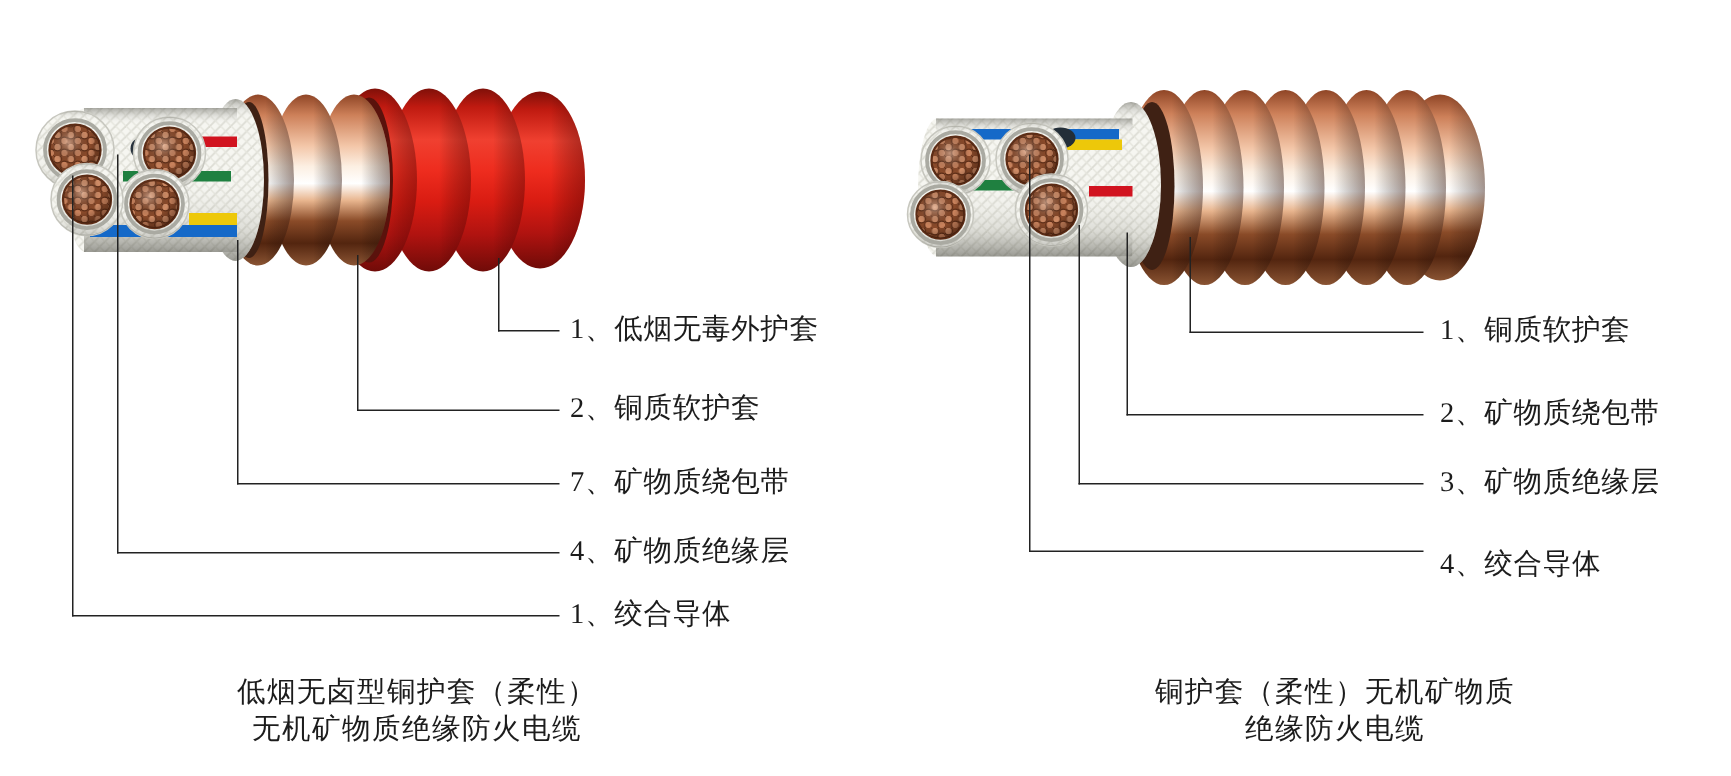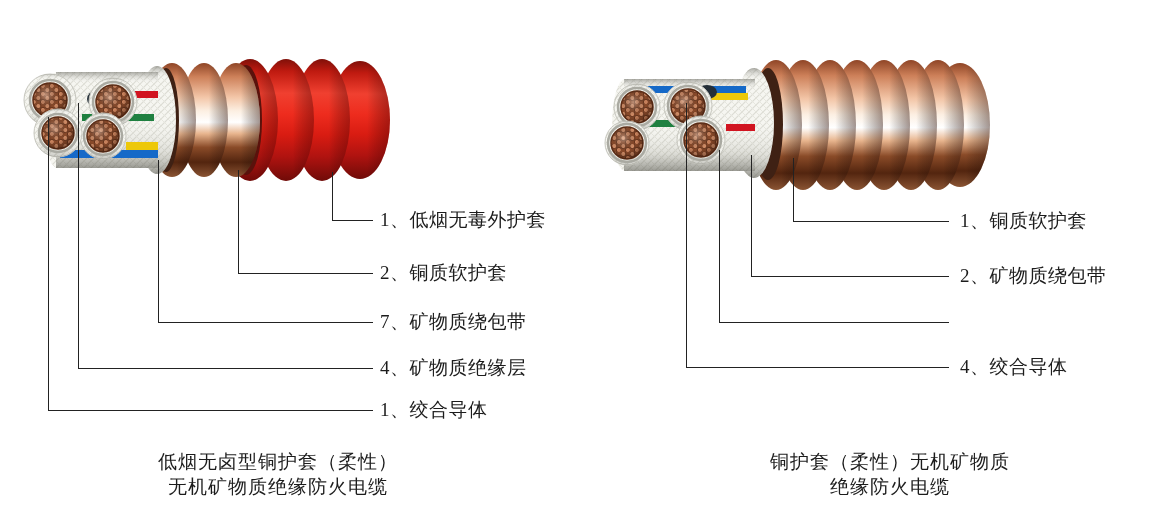--- a/index.html
+++ b/index.html
@@ -221,21 +221,22 @@
   <div class="lead" style="left:686px;top:103px;width:262px;height:264px;"></div>
 
   <div class="lbl" style="left:380px;top:208px;">1、低烟无毒外护套</div>
   <div class="lbl" style="left:380px;top:261px;">2、铜质软护套</div>
   <div class="lbl" style="left:380px;top:310px;">7、矿物质绕包带</div>
   <div class="lbl" style="left:380px;top:356px;">4、矿物质绝缘层</div>
   <div class="lbl" style="left:380px;top:398px;">1、绞合导体</div>
 
   <div class="lbl" style="left:960px;top:209px;font-family:Liberation Serif, serif;">1、铜质软护套</div>
   <div class="lbl" style="left:960px;top:264px;">2、矿物质绕包带</div>
-  <div class="lbl" style="left:960px;top:355px;">4、绞合导体</div>
+  <div class="lbl" style="left:960px;top:310px;">3、矿物质绝缘层</div>
+  <div class="lbl" style="left:960px;top:365px;">4、绞合导体</div>
 
   <div class="cap" style="left:730px;top:449px;">
     <div>铜护套（柔性）无机矿物质</div>
     <div>绝缘防火电缆</div>
   </div>
   <div class="cap" style="left:118px;top:449px;">
     <div>低烟无卤型铜护套（柔性）</div>
     <div>无机矿物质绝缘防火电缆</div>
   </div>
 

